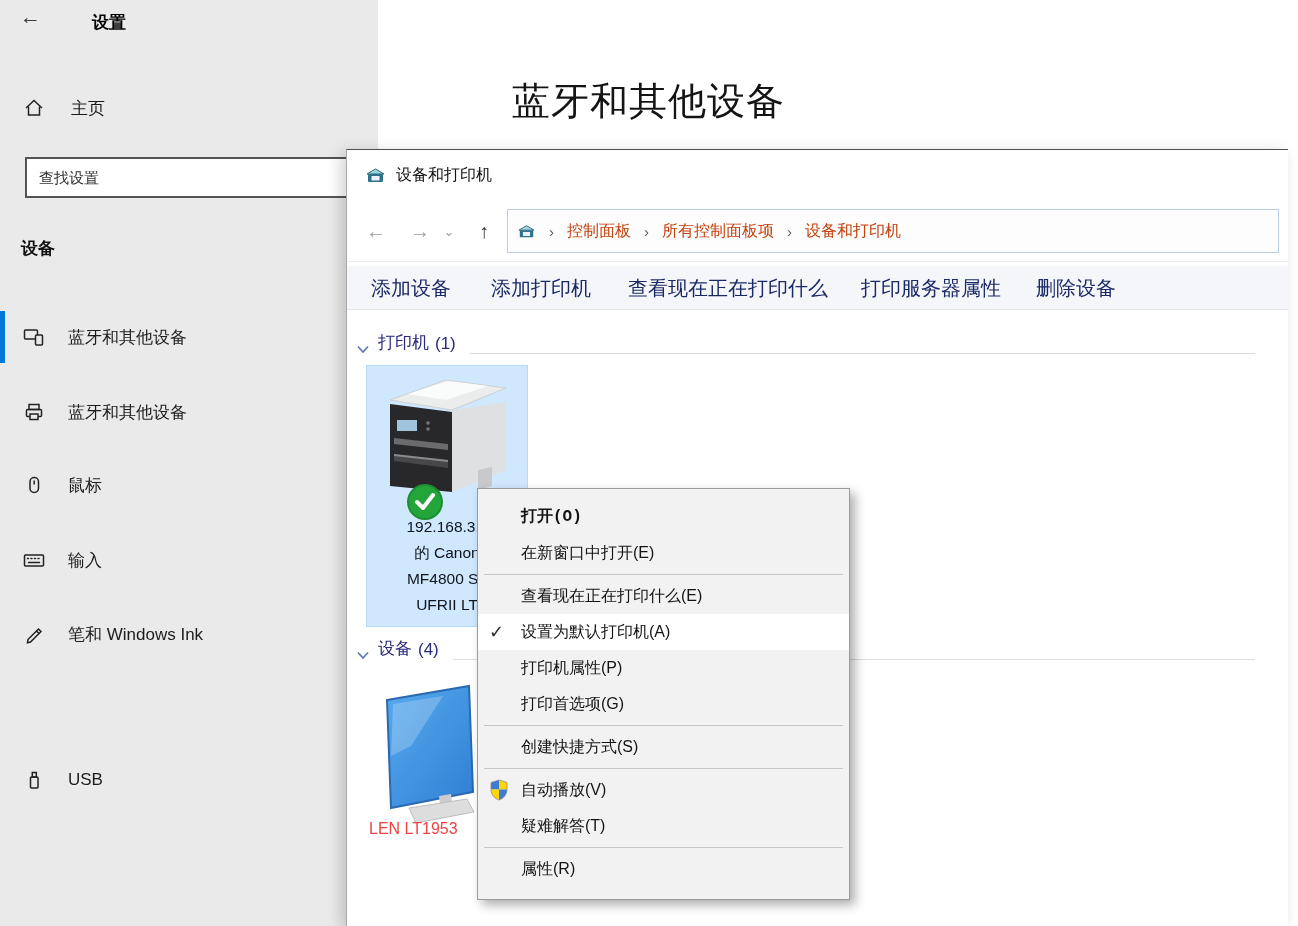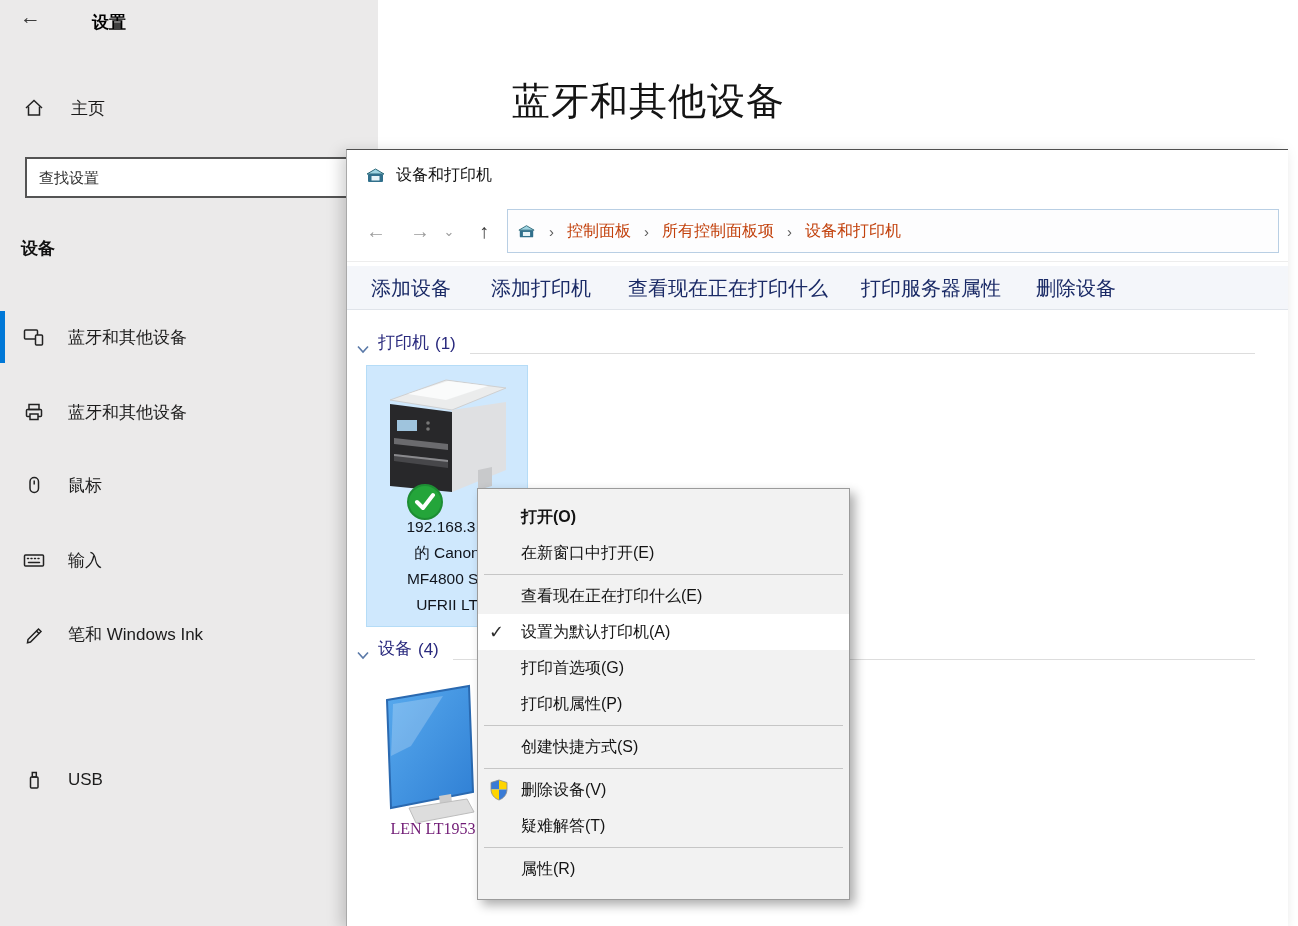--- a/index.html
+++ b/index.html
@@ -43,28 +43,28 @@
   .tb-item{position:absolute;top:0;height:44px;display:flex;align-items:center;font-size:20px;color:#1a2a66;cursor:pointer;white-space:nowrap;}
   .group-hdr{height:24px;display:flex;align-items:flex-end;cursor:pointer;}
   .group-hdr .glabel{margin-left:9px;font-size:17px;color:#29297d;white-space:nowrap;}
   .group-hdr .gcount{margin-left:6px;font-size:17px;color:#29297d;}
   .group-hdr .gline{flex:1;height:1px;background:#dddddd;margin:0 18px 0 14px;}
   .printer-tile{left:19px;top:215px;width:162px;height:262px;background:#cfe8fd;border:1px solid #b5dcf7;box-sizing:border-box;cursor:pointer;}
   .p-lines{position:absolute;left:0;top:148px;width:160px;text-align:center;font-size:15.5px;line-height:26px;color:#10141c;}
   .badge{position:absolute;left:40px;top:118px;width:36px;height:36px;border-radius:50%;
          background:#24a53a;border:2px solid #1d8d33;box-sizing:border-box;}
   .monitor-wrap{left:34px;top:534px;width:128px;}
-  .mon-label{position:absolute;left:22px;top:670px;width:128px;text-align:center;font-size:16px;color:#701a75;white-space:nowrap;font-family:Liberation Serif, serif;}
+  .mon-label{position:absolute;left:22px;top:670px;width:128px;font-size:16px;color:#ef4444;white-space:nowrap;}
 
   
   .menu{left:477px;top:488px;width:373px;background:#f2f2f2;border:1px solid #9b9b9b;
         box-sizing:border-box;padding:10px 0 12px 0;z-index:50;
         box-shadow:5px 5px 10px rgba(0,0,0,0.32);}
   .mi{position:relative;height:36px;line-height:36px;padding-left:43px;font-size:16px;color:#141414;cursor:pointer;white-space:nowrap;}
-  .mi.bold{font-weight:bold;}
+  .mi.bold{font-weight:bold;font-family:Liberation Mono, monospace;}
   .mi.hl{background:#ffffff;}
   .mi .mi-ic{position:absolute;left:11px;top:0;height:36px;display:flex;align-items:center;}
   .checkglyph{font-size:18px;color:#2b2b2b;}
   .msep{height:1px;background:#c6c6c6;margin:3px 6px;}
 
   svg{display:block;}
 </style>
 </head>
 <body>
 
@@ -266,42 +266,42 @@
     <div class="mi bold"><span>打开(O)</span></div>
     <div class="mi"><span>在新窗口中打开(E)</span></div>
     <div class="msep"></div>
     <div class="mi"><span>查看现在正在打印什么(E)</span></div>
     <div class="mi hl">
       <span class="mi-ic">
           <span class="checkglyph">✓</span>
         </span>
       <span>设置为默认打印机(A)</span>
     </div>
+    <div class="mi"><span>打印机属性(P)</span></div>
     <div class="mi"><span>打印首选项(G)</span></div>
-    <div class="mi"><span>打印机属性(P)</span></div>
     <div class="msep"></div>
     <div class="mi"><span>创建快捷方式(S)</span></div>
     <div class="msep"></div>
     <div class="mi">
       <span class="mi-ic">
         <svg width="20" height="22" viewBox="0 0 20 22">
           <defs>
               <clipPath id="sh">
                 <path d="M10 1 L18 3.5 V10 C18 15.8 14.5 19.4 10 21 C5.5 19.4 2 15.8 2 10 V3.5 Z"></path>
               </clipPath>
             </defs>
           <g clip-path="url(#sh)">
             <rect x="0" y="0" width="10" height="10.5" fill="#3a7bd5"></rect>
             <rect x="10" y="0" width="10" height="10.5" fill="#ffd500"></rect>
             <rect x="0" y="10.5" width="10" height="11.5" fill="#ffd500"></rect>
             <rect x="10" y="10.5" width="10" height="11.5" fill="#3a7bd5"></rect>
           </g>
           <path d="M10 1 L18 3.5 V10 C18 15.8 14.5 19.4 10 21 C5.5 19.4 2 15.8 2 10 V3.5 Z" fill="none" stroke="#8a8a8a" stroke-width="0.8"></path>
         </svg>
       </span>
-      <span>删除设备(V)</span>
+      <span>自动播放(V)</span>
     </div>
     <div class="mi"><span>疑难解答(T)</span></div>
     <div class="msep"></div>
     <div class="mi"><span>属性(R)</span></div>
   </div>
 
 </div>
 
 </body></html>

